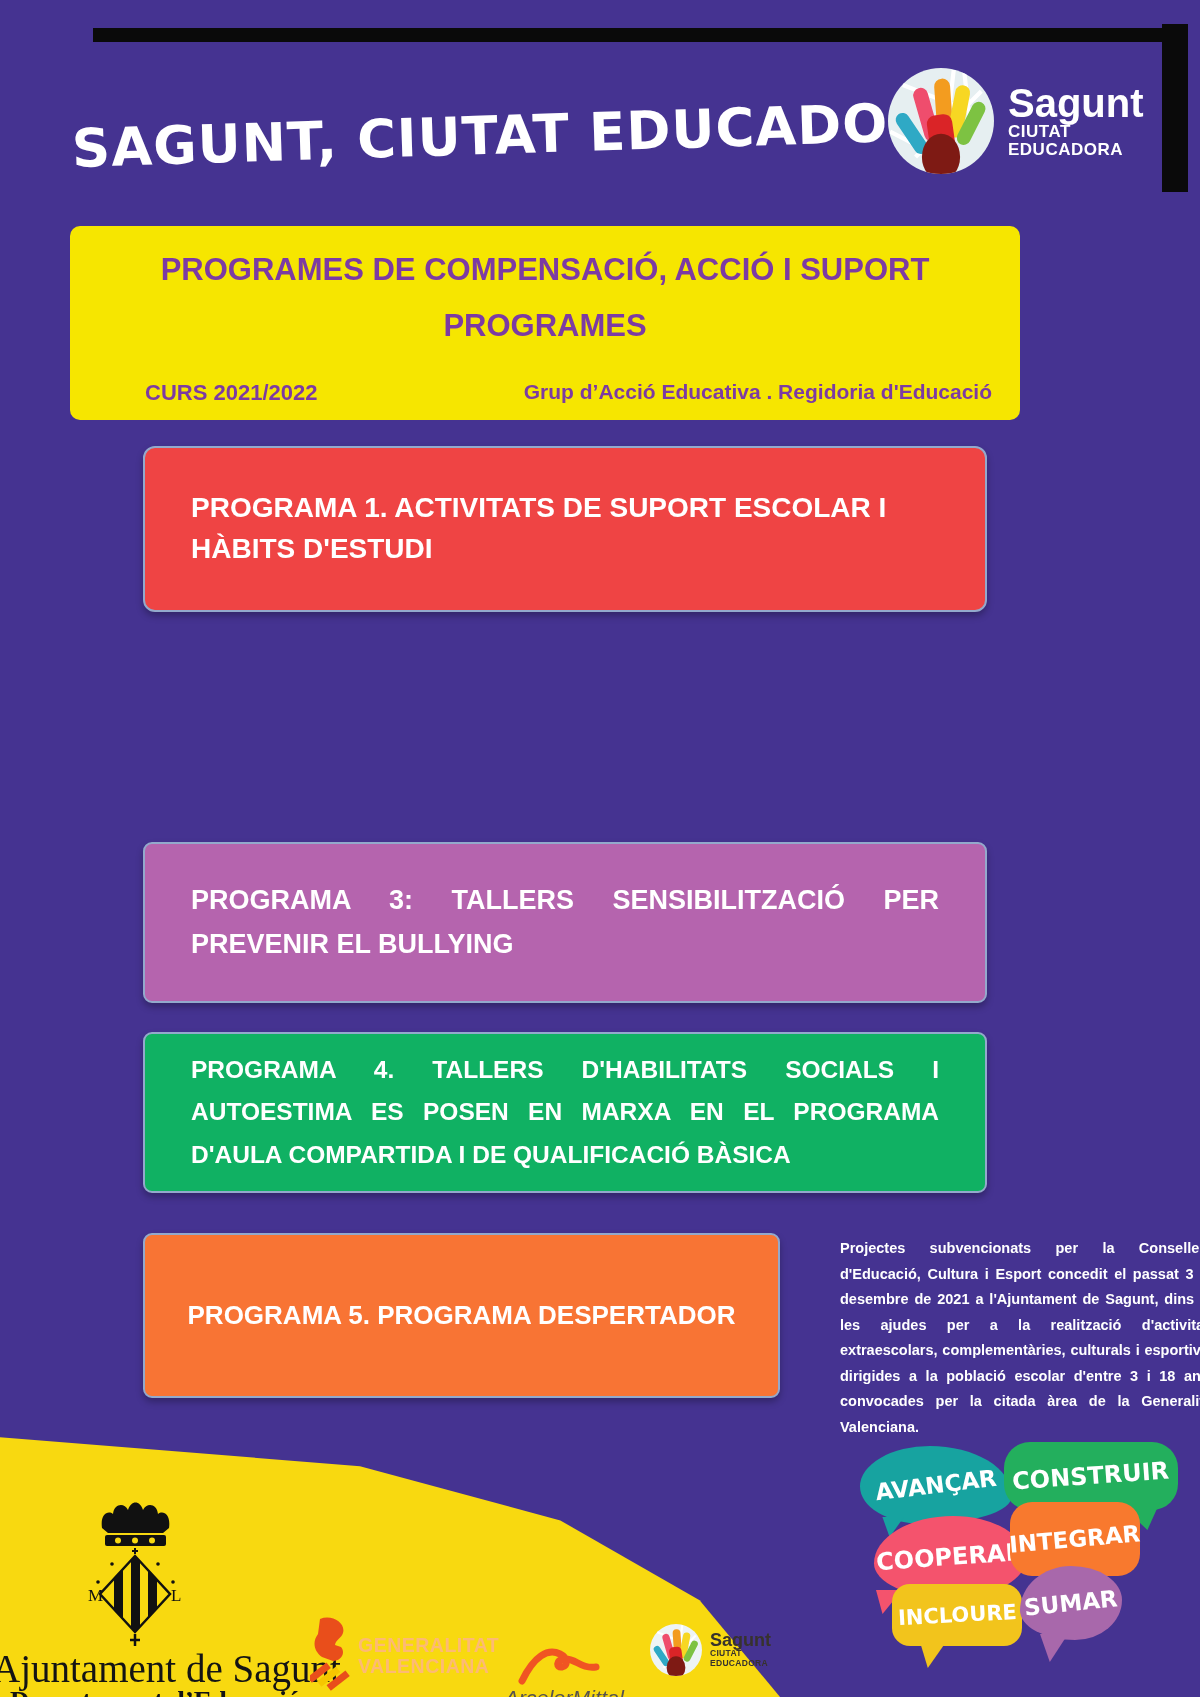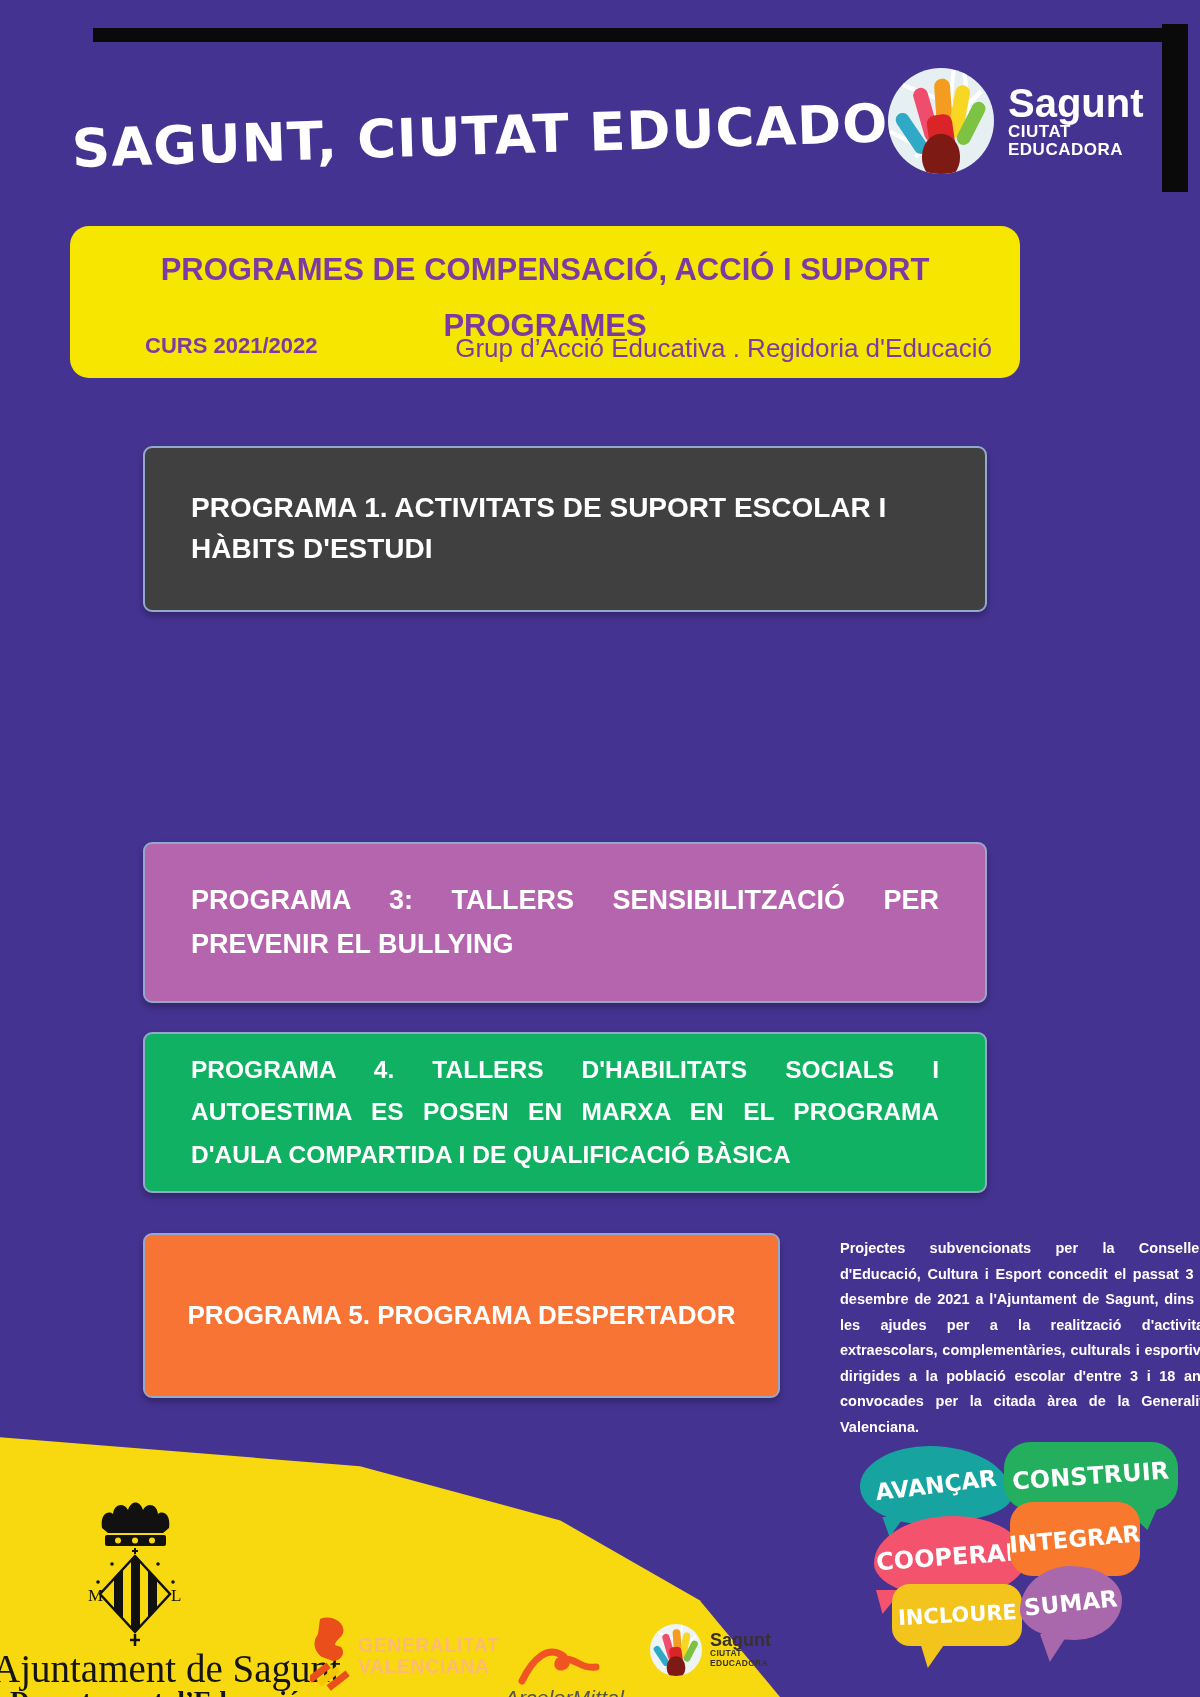--- a/index.html
+++ b/index.html
@@ -23,29 +23,29 @@
   
   .logo-top{position:absolute;left:888px;top:68px;display:flex;align-items:center;}
   .hand-badge-lg{width:106px;height:106px;}
   .hand-badge-sm{width:52px;height:52px;}
   .logo-top .logo-text{margin-left:14px;color:#fff;}
   .logo-top .logo-name{font-weight:800;font-size:40px;line-height:1;letter-spacing:0;}
   .logo-top .logo-sub{font-weight:800;font-size:17px;line-height:1.05;letter-spacing:.5px;}
 
   
   .banner{
-    position:absolute;left:70px;top:226px;width:950px;height:152px;background:#f6e600;
-    border-radius:19px;box-sizing:border-box;color:#7c3ba3;
+    position:absolute;left:70px;top:226px;width:950px;height:194px;background:#f6e600;
+    border-radius:10px;box-sizing:border-box;color:#7c3ba3;
   }
   .banner-l1{margin-top:26px;text-align:center;font-weight:800;font-size:31px;}
   .banner-l2{margin-top:20px;text-align:center;font-weight:800;font-size:31px;}
   .banner-row{position:absolute;left:0;right:0;bottom:14px;display:flex;justify-content:space-between;
     padding:0 28px 0 75px;box-sizing:border-box;}
   .banner-course{font-weight:800;font-size:22px;}
-  .banner-group{font-weight:400;font-size:26px;}
+  .banner-group{font-weight:700;font-size:21px;}
 
   
   .program{
     position:absolute;left:143px;width:844px;border-radius:9px;
     border:2px solid #93a9cc;box-shadow:0 4px 7px rgba(0,0,0,.28);
     color:#fff;font-weight:700;display:flex;align-items:center;box-sizing:border-box;
   }
   .program p{margin:0;width:100%;}
   .p1{top:446px;height:166px;font-size:28px;line-height:1.45;padding:0 46px;}
   .p1 p{text-align:left;}
@@ -153,21 +153,21 @@
 
   <div class="banner" style="background-color: rgb(246, 230, 0);">
     <div class="banner-l1">PROGRAMES DE COMPENSACIÓ, ACCIÓ I SUPORT</div>
     <div class="banner-l2">PROGRAMES</div>
     <div class="banner-row">
       <span class="banner-course">CURS 2021/2022</span>
       <span class="banner-group">Grup d’Acció Educativa . Regidoria d'Educació</span>
     </div>
   </div>
 
-  <div class="program p1" style="background-color: #404040;">
+  <div class="program p1" style="background-color: #ef4444; border-radius: 12px;">
     <p>PROGRAMA 1. ACTIVITATS DE SUPORT ESCOLAR I HÀBITS D'ESTUDI</p>
   </div>
   <div class="program p3" style="background-color: rgb(181, 100, 174);">
     <p>PROGRAMA 3: TALLERS SENSIBILITZACIÓ PER PREVENIR EL BULLYING</p>
   </div>
   <div class="program p4" style="background-color: rgb(16, 177, 99);">
     <p>PROGRAMA 4. TALLERS D'HABILITATS SOCIALS I AUTOESTIMA ES POSEN EN MARXA EN EL PROGRAMA D'AULA COMPARTIDA I DE QUALIFICACIÓ BÀSICA</p>
   </div>
   <div class="program p5" style="background-color: rgb(248, 116, 52);">
     <p>PROGRAMA 5. PROGRAMA DESPERTADOR</p>

